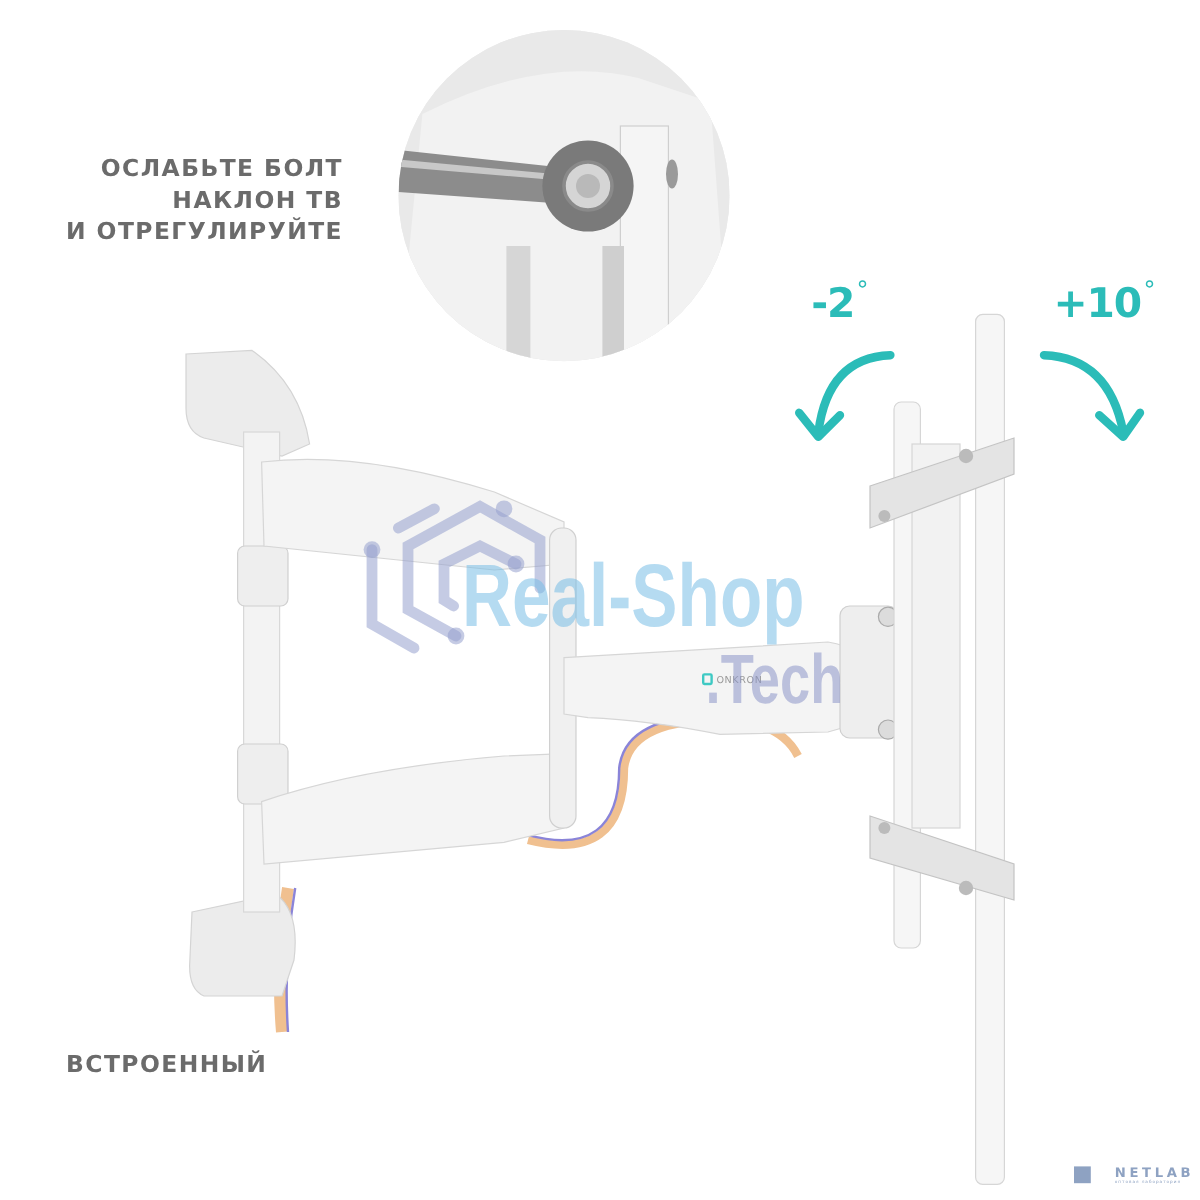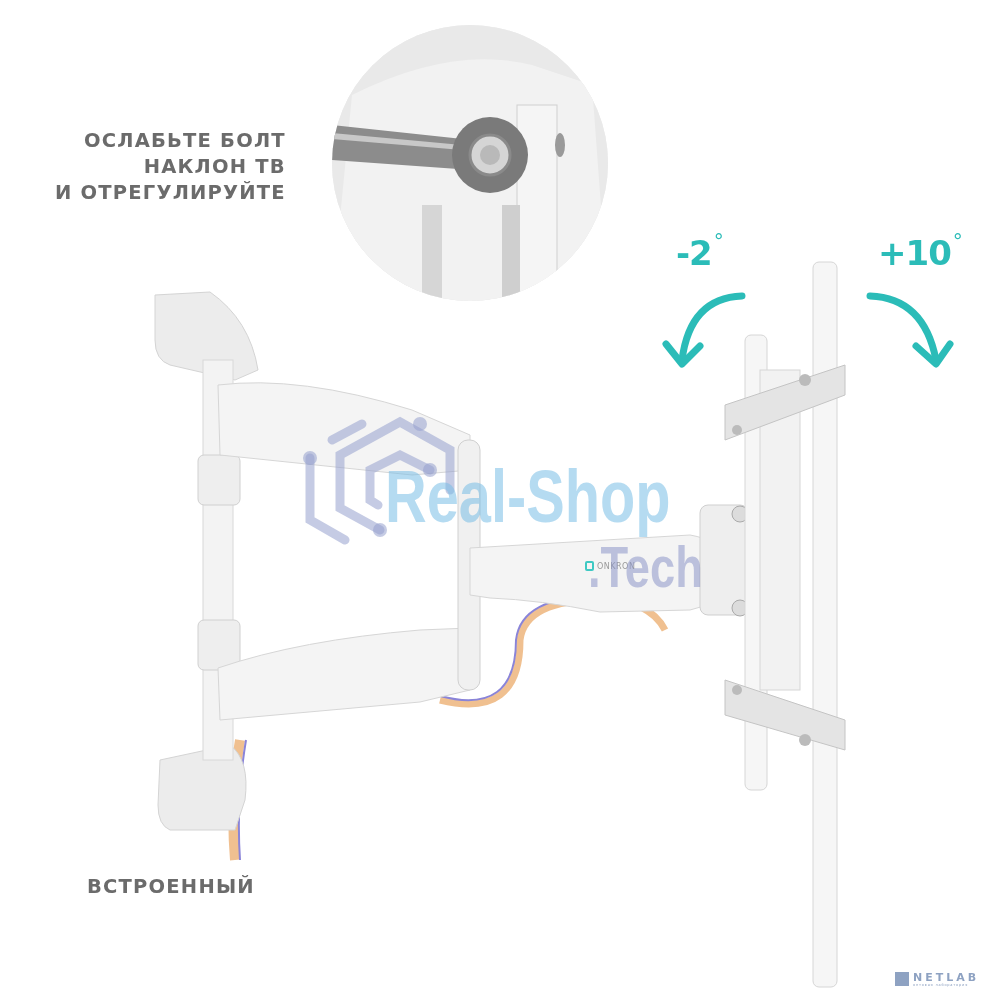--- a/index.html
+++ b/index.html
@@ -29,21 +29,21 @@
     <ellipse cx="228" cy="120" rx="5" ry="12" fill="#9a9a9a"></ellipse>
   </svg>
 </div>
 
 <div class="abs caption" style="left:55px;top:128px;text-align:right;">
   <div>ОСЛАБЬТЕ БОЛТ</div>
   <div>НАКЛОН ТВ</div>
   <div>И ОТРЕГУЛИРУЙТЕ</div>
 </div>
 
-<div class="abs caption" style="left:55px;top:874px;margin-left:32px;">
+<div class="abs caption" style="left:55px;top:874px;">
   <div>ВСТРОЕННЫЙ</div>
 </div>
 
 <div class="abs tilt" style="left:676px;top:233px;">
   <span>-2</span><sup>°</sup>
 </div>
 <div class="abs tilt" style="left:878px;top:233px;">
   <span>+10</span><sup>°</sup>
 </div>
 
@@ -111,19 +111,19 @@
     <circle cx="10" cy="48" r="7"></circle>
     <circle cx="80" cy="120" r="7"></circle>
     <circle cx="130" cy="60" r="7"></circle>
     <circle cx="120" cy="14" r="7"></circle>
   </g>
 </svg>
 
 <div class="abs wm-text" style="left:385px;top:460px;font-size:74px;line-height:74px;">Real-Shop</div>
 <div class="abs wm-text" style="left:588px;top:538px;font-size:58px;line-height:58px;color:rgba(140,150,200,0.55);">.Tech</div>
 
-<div class="abs netlab" style="left:895px;top:972px;display:flex;align-items:flex-start;gap:4px;">
+<div class="abs netlab" style="left:895px;top:972px;display:flex;align-items:flex-start;gap:20px;">
   <span style="display:inline-block;width:14px;height:14px;background:#8ea2c2;"></span>
   <div>
     <div style="font-size:11px;font-weight:bold;letter-spacing:3px;color:#8ea2c2;line-height:11px;">NETLAB</div>
     <div style="font-size:3.5px;letter-spacing:0.8px;color:#8ea2c2;line-height:5px;">оптовая лаборатория</div>
   </div>
 </div>
 
 </body></html>

